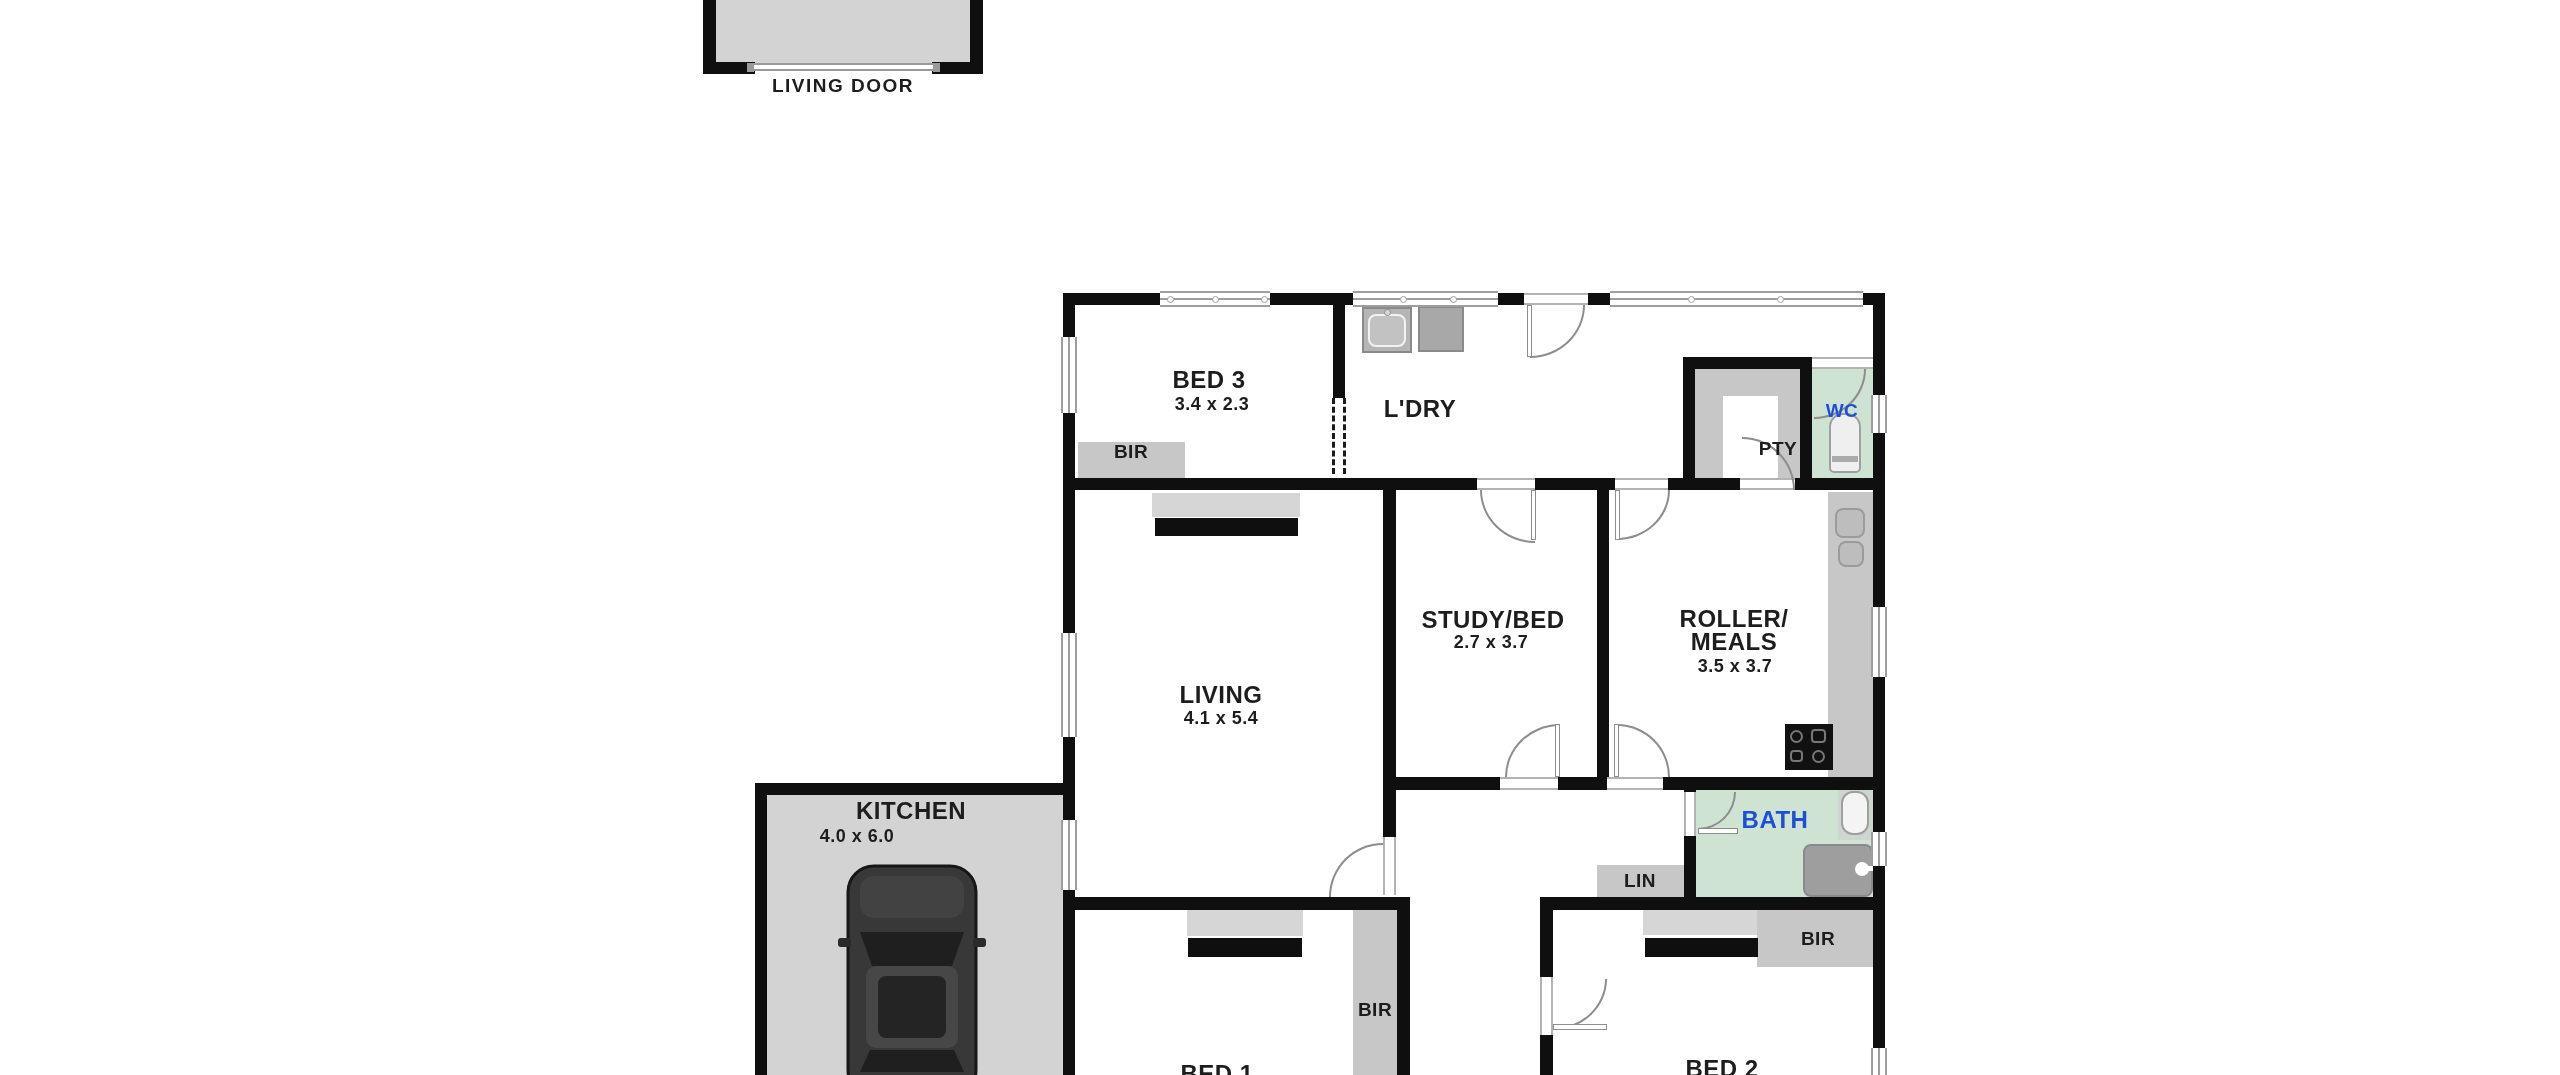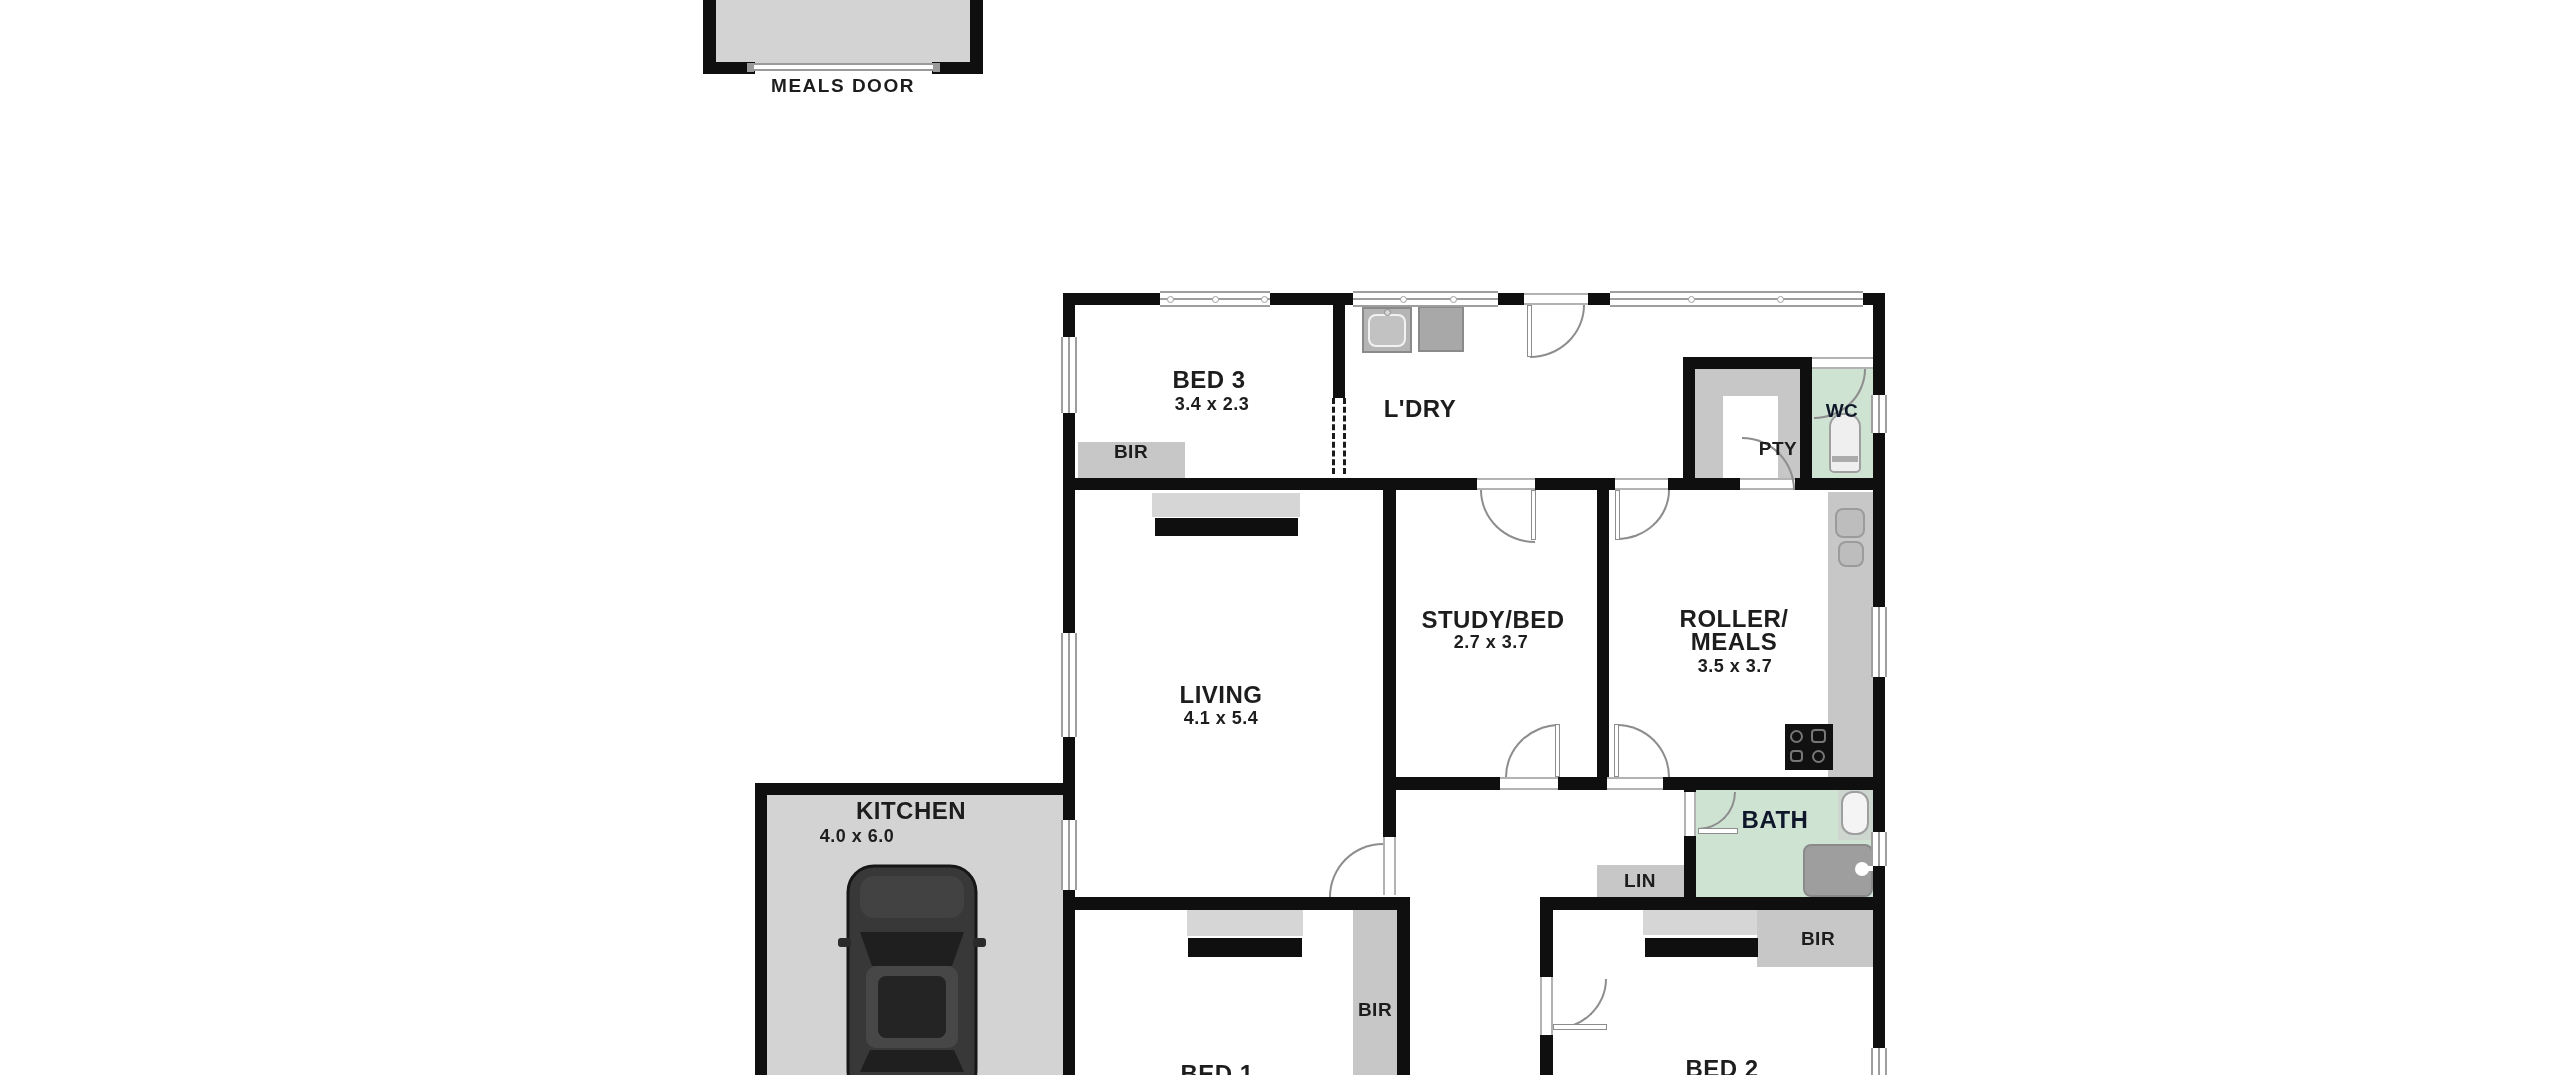--- a/index.html
+++ b/index.html
@@ -20,37 +20,37 @@
   .h-tl{border-right-width:2px;border-bottom-width:2px;border-bottom-right-radius:100% 100%;}
   .h-tr{border-left-width:2px;border-bottom-width:2px;border-bottom-left-radius:100% 100%;}
   .h-br{border-left-width:2px;border-top-width:2px;border-top-left-radius:100% 100%;}
   .h-bl{border-right-width:2px;border-top-width:2px;border-top-right-radius:100% 100%;}
   .leaf{position:absolute;background:#fff;border:1.5px solid #8d8d8d;box-sizing:border-box;}
   .lbl{position:absolute;font-weight:700;font-size:24px;color:#1d1d1d;transform:translateX(-50%);
        white-space:nowrap;letter-spacing:.5px;}
   .sm{font-size:19px;}
   .dim{position:absolute;font-weight:600;font-size:18px;color:#1d1d1d;transform:translateX(-50%);
        white-space:nowrap;letter-spacing:.5px;}
-  .wetlbl{color:#0f172a;}
+  .wetlbl{color:#1d4ed8;}
   .fixture{position:absolute;box-sizing:border-box;}
 </style>
 </head>
 <body>
 
 <div id="stage">
 
   <div class="fill paved" style="left:716px;top:0;width:254px;height:66px;"></div>
   <div class="wall" style="left:703px;top:0;width:13px;height:74px;"></div>
   <div class="wall" style="left:970px;top:0;width:13px;height:74px;"></div>
   <div class="wall" style="left:703px;top:62px;width:52px;height:12px;"></div>
   <div class="wall" style="left:932px;top:62px;width:51px;height:12px;"></div>
   <div class="fixture" style="left:752px;top:63px;width:183px;height:8px;background:#fff;border-top:2px solid #9a9a9a;border-bottom:2px solid #9a9a9a;"></div>
   <div class="fixture" style="left:747px;top:63px;width:7px;height:9px;background:#9a9a9a;"></div>
   <div class="fixture" style="left:933px;top:63px;width:7px;height:9px;background:#9a9a9a;"></div>
-  <div class="lbl" style="left:843px;top:75px;font-weight:600;letter-spacing:1.5px;font-size:19px;">MEALS DOOR</div>
+  <div class="lbl" style="left:843px;top:75px;font-weight:600;letter-spacing:1.5px;font-size:19px;">LIVING DOOR</div>
 
   <div class="fill paved" style="left:767px;top:795px;width:296px;height:280px;"></div>
   <div class="wall" style="left:755px;top:783px;width:310px;height:12px;"></div>
   <div class="wall" style="left:755px;top:783px;width:12px;height:292px;"></div>
   <div class="lbl" style="left:911px;top:797px;">KITCHEN</div>
   <div class="dim" style="left:857px;top:826px;">4.0 x 6.0</div>
   <svg width="148" height="218" viewBox="0 0 148 218" style="position:absolute;left:838px;top:860px;">
     <rect x="10" y="6" width="128" height="230" rx="26" fill="#383838" stroke="#161616" stroke-width="3"></rect>
     <rect x="22" y="16" width="104" height="42" rx="14" fill="#424242"></rect>
     <path d="M22 72 L126 72 L114 106 L34 106 Z" fill="#1f1f1f"></path>

